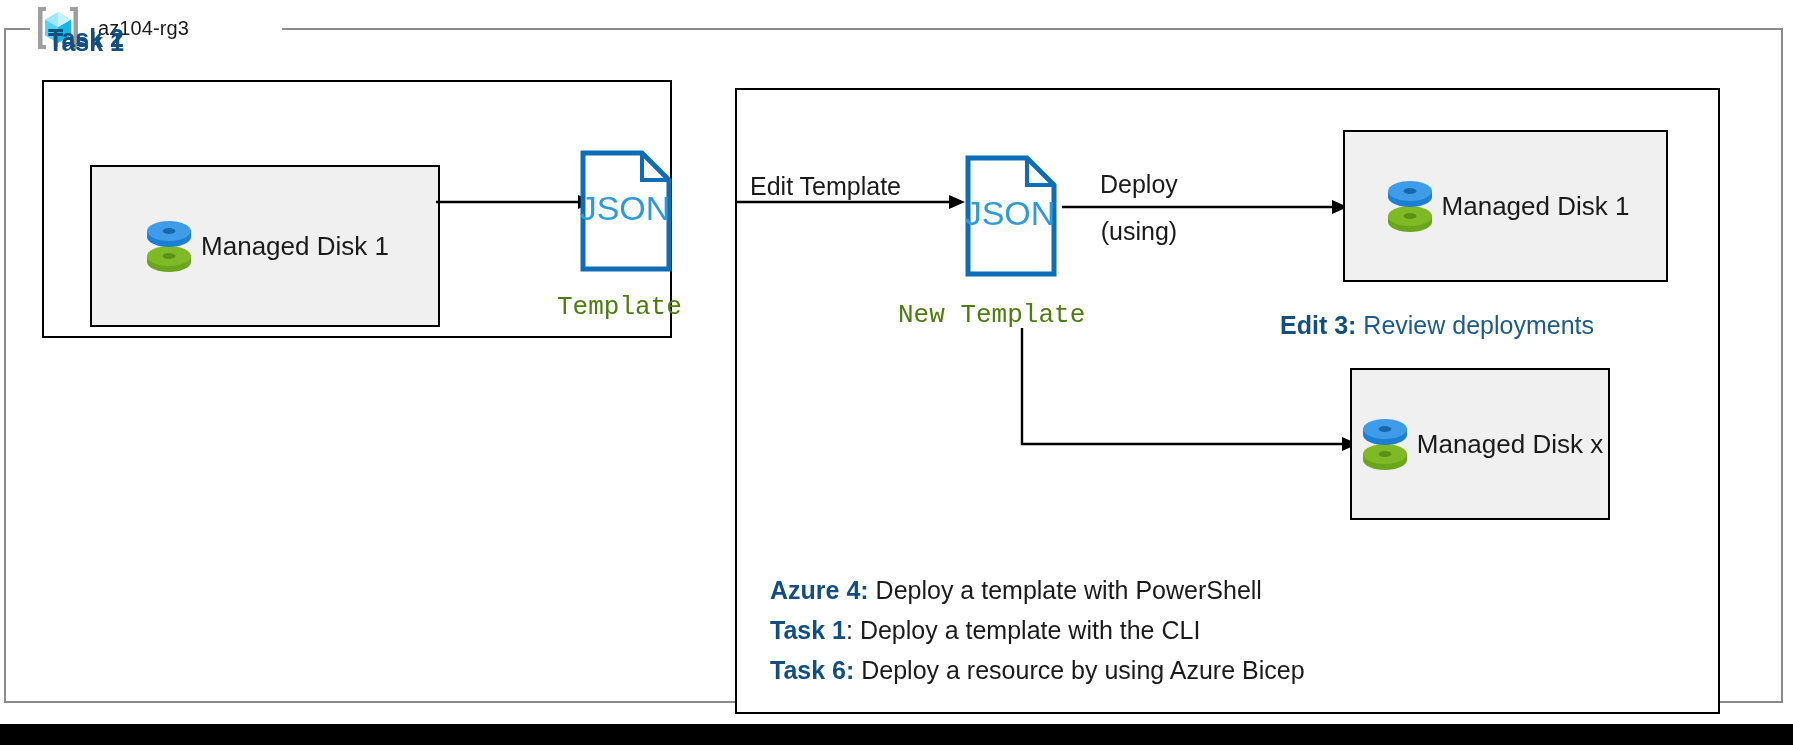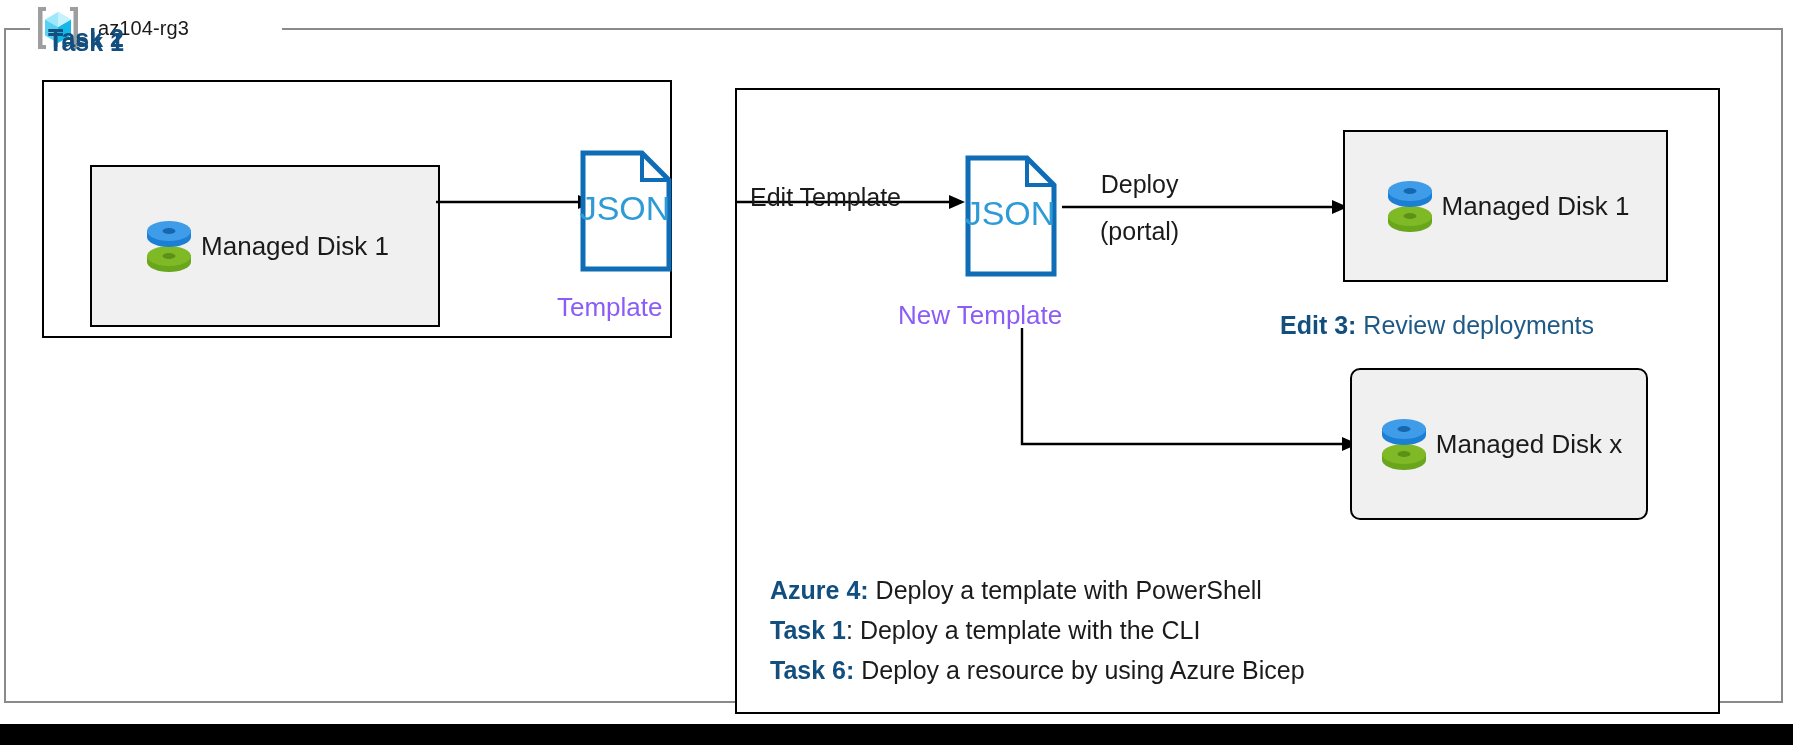--- a/index.html
+++ b/index.html
@@ -96,49 +96,50 @@
     gap: 4px;
   }
   .resource-label {
     font-size: 26px;
     color: #1a1a1a;
     white-space: nowrap;
     line-height: 1;
   }
   #disk-box-1 { left: 90px;  top: 165px; width: 350px; height: 162px; }
   #disk-box-2 { left: 1343px; top: 130px; width: 325px; height: 152px; }
-  #disk-box-3 { left: 1350px; top: 368px; width: 298px; height: 152px; border-radius: 10px; }
+  #disk-box-3 { left: 1350px; top: 368px; width: 260px; height: 152px; }
 
   
   .disk-icon { display: block; }
 
   
   .json-doc { position: absolute; }
   .json-caption {
     position: absolute;
     font-size: 26px;
-    color: #8b5cf6;
-    white-space: nowrap;
+    color: #4d7c0f;
+    white-space: nowrap;
+    font-family: Liberation Mono, monospace;
   }
   #json-doc-1 { left: 580px; top: 150px; }
   #json-caption-1 { left: 557px; top: 292px; }
   #json-doc-2 { left: 965px; top: 155px; }
   #json-caption-2 { left: 898px; top: 300px; }
 
   
   .conn { position: absolute; }
   .conn-label {
     position: absolute;
     font-size: 25px;
     color: #1a1a1a;
     white-space: nowrap;
     line-height: 1.15;
     text-align: center;
   }
-  #label-edit-template { left: 750px; top: 183px; text-align: right; }
+  #label-edit-template { left: 750px; top: 172px; text-align: right; }
   #label-deploy { left: 1100px; top: 170px; }
 
   
   .task-note {
     position: absolute;
     font-size: 25px;
     white-space: nowrap;
     line-height: 1;
   }
   .task-note .tn-key {
@@ -240,21 +241,21 @@
   </svg>
 </span>
 <div id="json-caption-2" class="json-caption">New Template</div>
 
 <svg class="conn" style="left:1062px; top:195px;" width="288" height="24" viewBox="0 0 288 24" xmlns="http://www.w3.org/2000/svg">
   <line x1="0" y1="12" x2="270" y2="12" stroke="#000" stroke-width="2.4"></line>
   <polygon points="270,5 286,12 270,19" fill="#000"></polygon>
 </svg>
 <div id="label-deploy" class="conn-label">
   <div>Deploy</div>
-  <div style="margin-top:18px;">(portal)</div>
+  <div style="margin-top:18px;">(using)</div>
 </div>
 
 <div id="disk-box-2" class="resource-box">
   <span>
     <svg class="disk-icon" width="56" height="62" viewBox="0 0 56 62" xmlns="http://www.w3.org/2000/svg">
       <ellipse cx="28" cy="47" rx="22" ry="10" fill="#6aa61c"></ellipse>
       <rect x="6" y="40" width="44" height="7" fill="#6aa61c"></rect>
       <ellipse cx="28" cy="41" rx="22" ry="10" fill="#7fba26"></ellipse>
       <ellipse cx="28" cy="41" rx="6.5" ry="3" fill="#5d9017"></ellipse>
       <ellipse cx="28" cy="22" rx="22" ry="10" fill="#1b7fd4"></ellipse>

